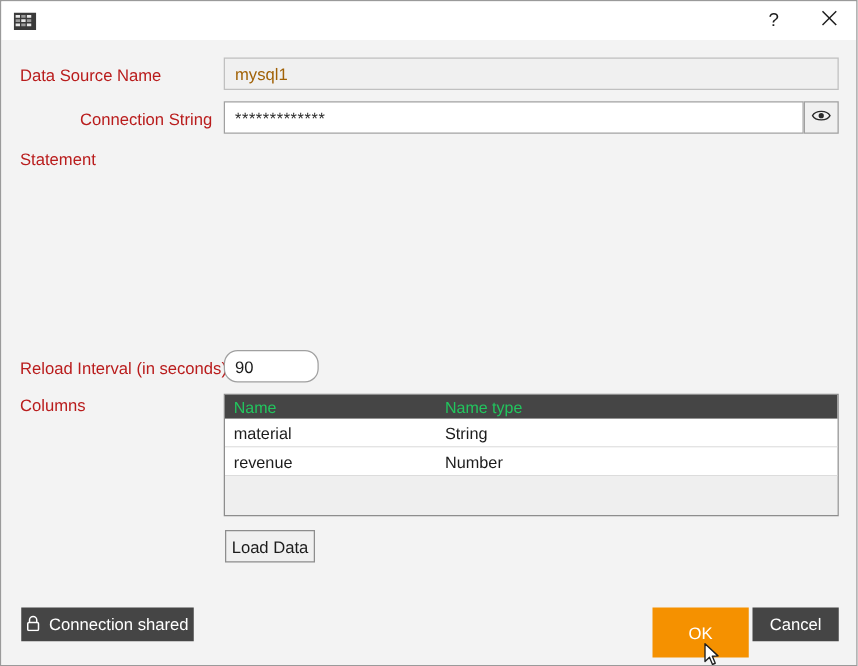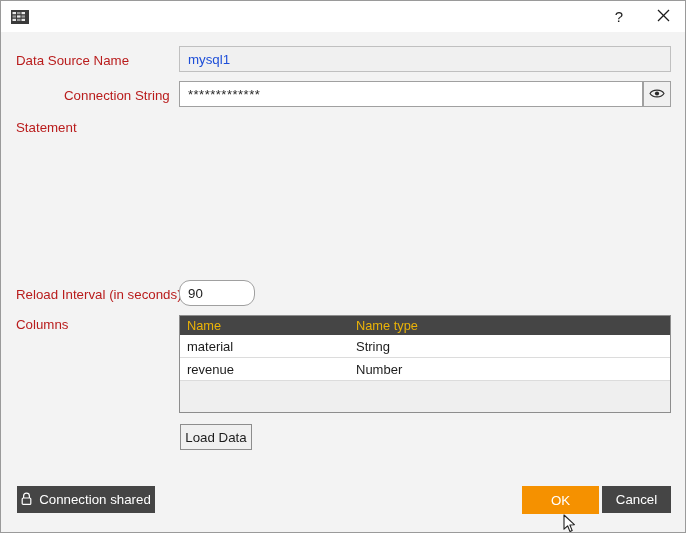--- a/index.html
+++ b/index.html
@@ -96,21 +96,21 @@
     font-size: 13.3px;
     color: #1c1c1c;
     padding: 0 8px;
     display: flex;
     align-items: center;
     font-family: "Liberation Sans", sans-serif;
     outline: none;
   }
   .field.disabled {
     background: #f0f0f0;
-    color: #1d4ed8;
+    color: #a16207;
     border-color: #c0c0c0;
   }
   .mask-text {
     font-size: 13px;
     letter-spacing: 0.5px;
     color: #2a2a2a;
     font-family: "Liberation Sans", sans-serif;
   }
 
   .eye-btn {
@@ -145,21 +145,21 @@
   .table-wrap {
     position: absolute;
     box-sizing: border-box;
     border: 1px solid #8d8d8d;
     background: #efefef;
     overflow: hidden;
   }
   .table-header {
     display: flex;
     background: #454545;
-    color: #eab308;
+    color: #22c55e;
     height: 19px;
     align-items: center;
     font-size: 12.8px;
   }
   .th {
     padding-left: 7px;
     white-space: nowrap;
   }
   .th.c1 { width: 162px; flex: 0 0 162px; }
   .th.c2 { flex: 1 1 auto; }
@@ -314,21 +314,21 @@
     <div class="btn-dark" style="left:16px; top:454px; width:138px; height:27px;">
       <span>
         <svg width="11" height="13" viewBox="0 0 11 13" xmlns="http://www.w3.org/2000/svg">
           <path d="M2.6 6 V4 a2.9 2.9 0 0 1 5.8 0 V6" fill="none" stroke="#ffffff" stroke-width="1.2"></path>
           <rect x="1.2" y="6" width="8.6" height="6.4" rx="1" fill="none" stroke="#ffffff" stroke-width="1.2"></rect>
         </svg>
       </span>
       <span>Connection shared</span>
     </div>
 
-    <div class="btn-primary" style="left:521px; top:454px; width:77px; height:28px;">OK</div>
+    <div class="btn-primary" style="left:521px; top:454px; width:77px; height:40px;">OK</div>
 
     <div class="btn-dark" style="left:601px; top:454px; width:69px; height:27px;">Cancel</div>
 
     <span class="cursor-arrow" style="left:562px; top:482px;">
       <svg width="14" height="20" viewBox="0 0 14 20" xmlns="http://www.w3.org/2000/svg">
         <path d="M1 1 L1 15.2 L4.6 11.8 L7 17.6 L9.2 16.6 L6.9 11 L11.4 10.7 Z" fill="#ffffff" stroke="#202020" stroke-width="1.1" stroke-linejoin="round"></path>
       </svg>
     </span>
 
   </div>

